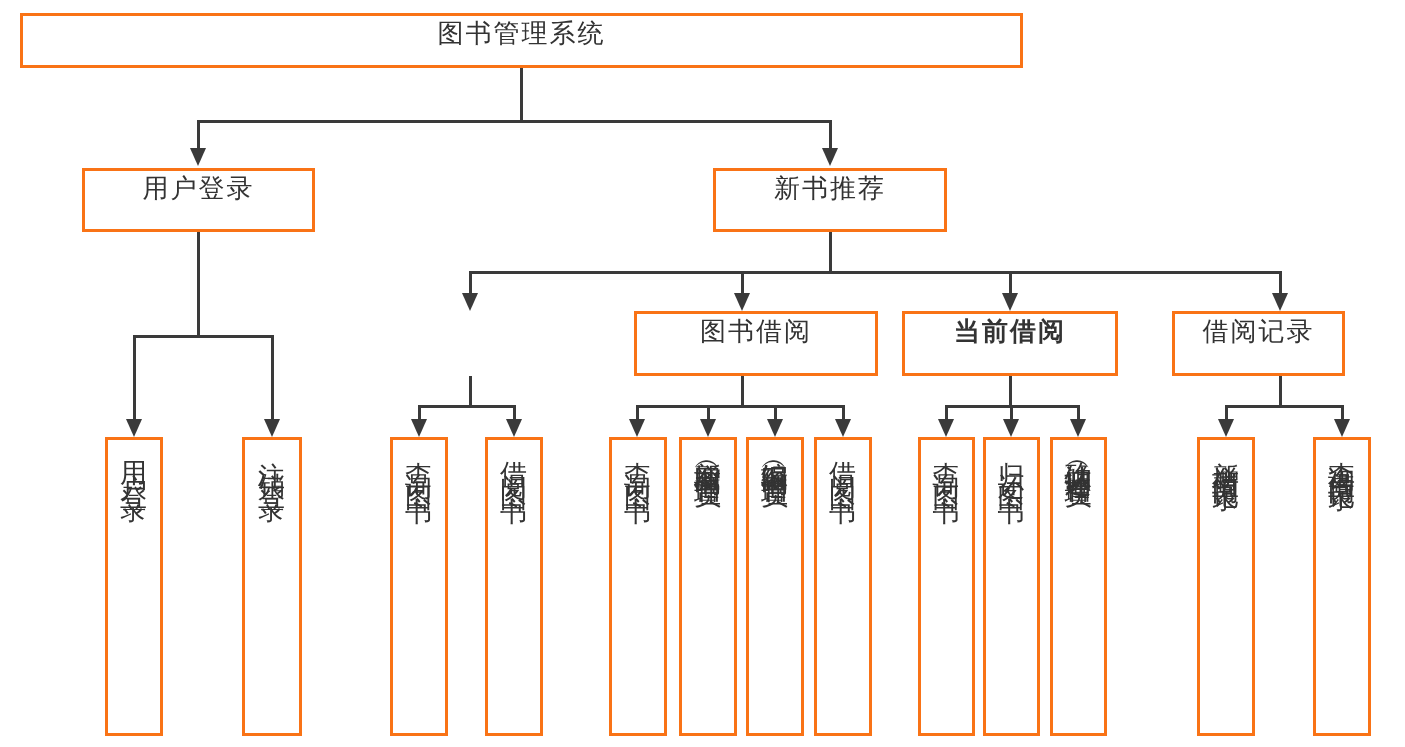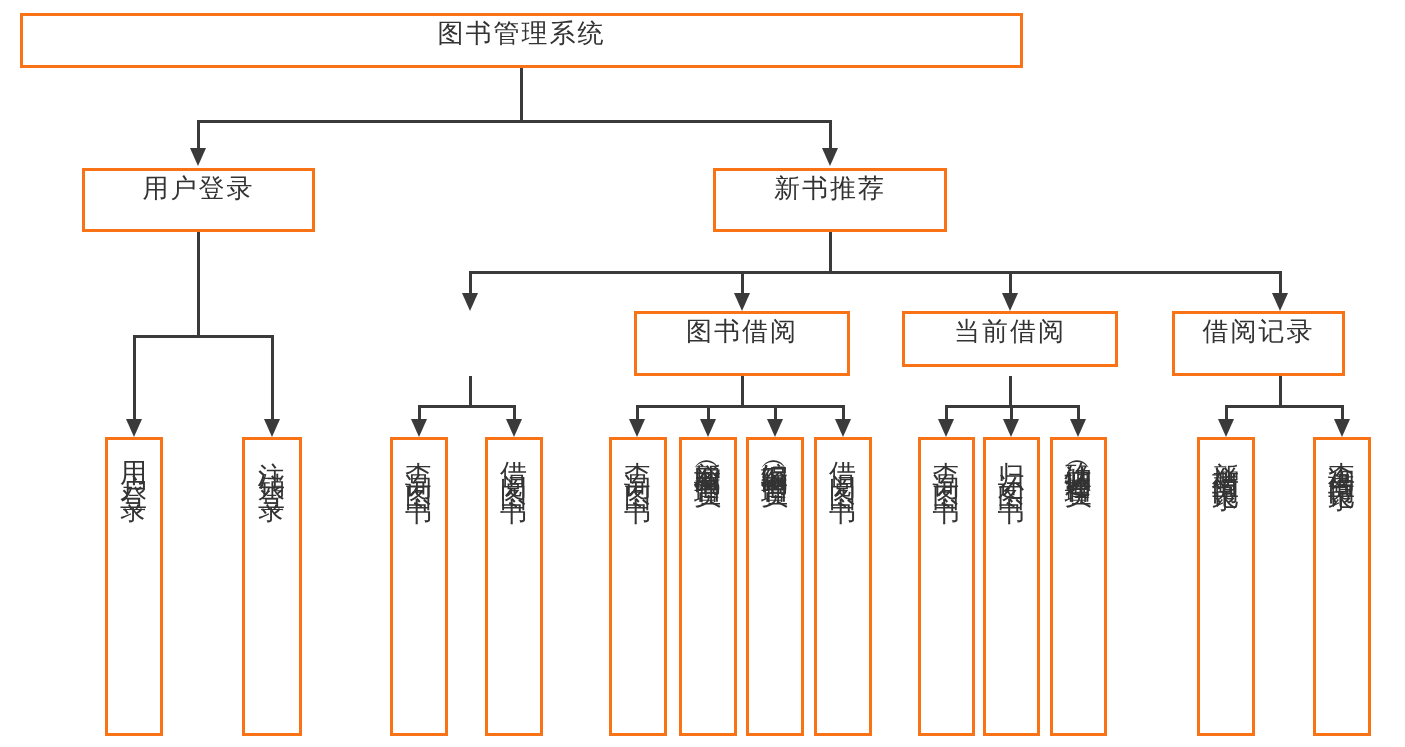--- a/index.html
+++ b/index.html
@@ -85,24 +85,24 @@
   <div class="hline" style="left:469px; top:271px; width:813px;"></div>
   <div class="vline" style="left:469px; top:271px; height:26px;"></div>
   <div class="arrow" style="left:462px; top:293px;"></div>
   <div class="vline" style="left:741px; top:271px; height:26px;"></div>
   <div class="arrow" style="left:734px; top:293px;"></div>
   <div class="vline" style="left:1009px; top:271px; height:26px;"></div>
   <div class="arrow" style="left:1002px; top:293px;"></div>
   <div class="vline" style="left:1279px; top:271px; height:26px;"></div>
   <div class="arrow" style="left:1272px; top:293px;"></div>
 
-  <div class="box hbox" style="left:634px; top:311px; width:216px; height:65px;">
+  <div class="box hbox" style="left:634px; top:311px; width:244px; height:65px;">
     <span>图书借阅</span>
   </div>
-  <div class="box hbox" style="left:902px; top:311px; width:216px; height:56px;">
+  <div class="box hbox" style="left:902px; top:311px; width:216px; height:65px;font-weight:bold;">
     <span>当前借阅</span>
   </div>
   <div class="box hbox" style="left:1172px; top:311px; width:173px; height:65px;">
     <span>借阅记录</span>
   </div>
 
   <div class="vline" style="left:469px; top:376px; height:32px;"></div>
   <div class="hline" style="left:418px; top:405px; width:98px;"></div>
   <div class="vline" style="left:418px; top:405px; height:16px;"></div>
   <div class="arrow" style="left:411px; top:419px;"></div>

